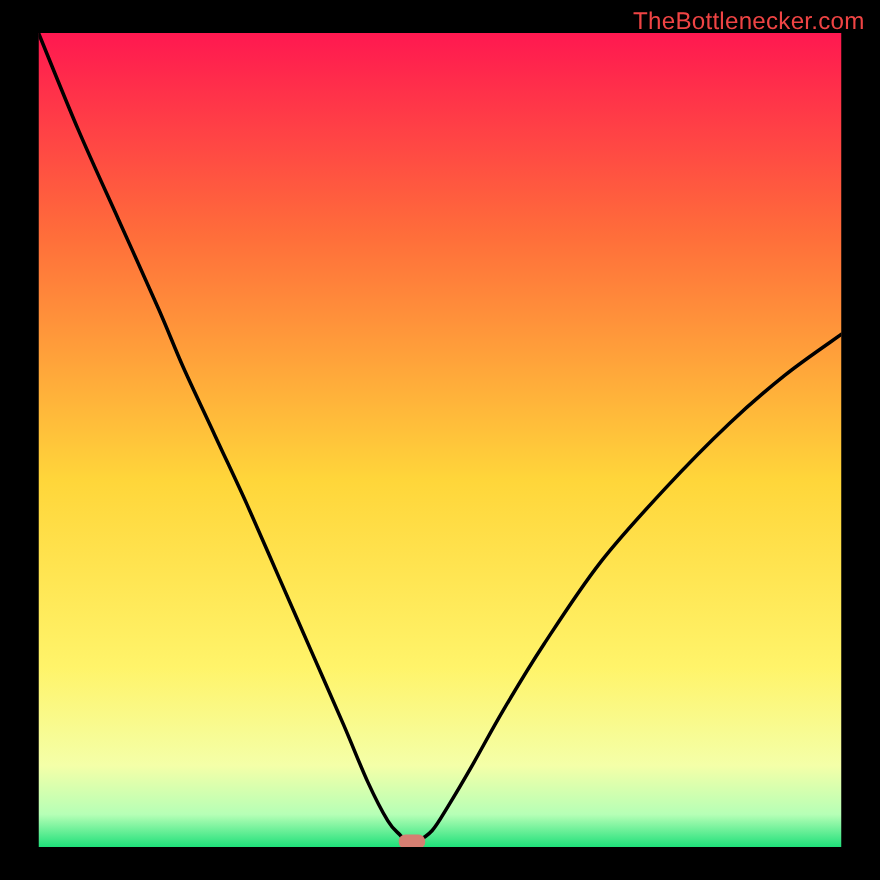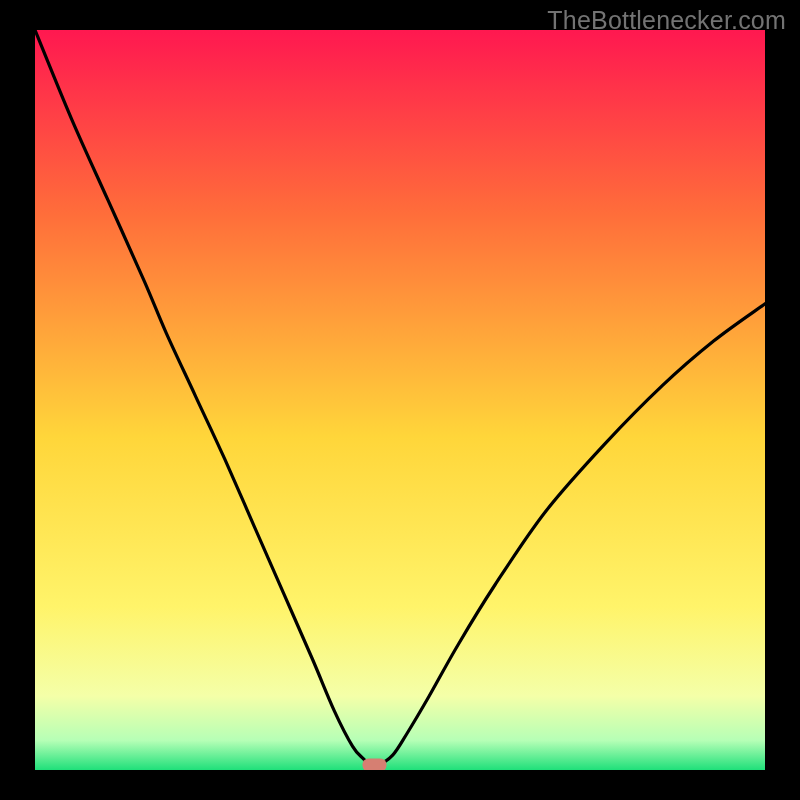--- a/index.html
+++ b/index.html
@@ -14,22 +14,22 @@
     position: relative;
     width: 800px;
     height: 800px;
     background: #000;
   }
   .watermark {
     position: absolute;
     top: 6px;
     right: 14px;
     font-family: Arial, Helvetica, sans-serif;
-    font-size: 25px;
-    color: #737373;
+    font-size: 22px;
+    color: #ef4444;
     letter-spacing: 0.2px;
     z-index: 5;
   }
   svg.plot {
     position: absolute;
     left: 35px;
     top: 30px;
     width: 730px;
     height: 740px;
     display: block;

